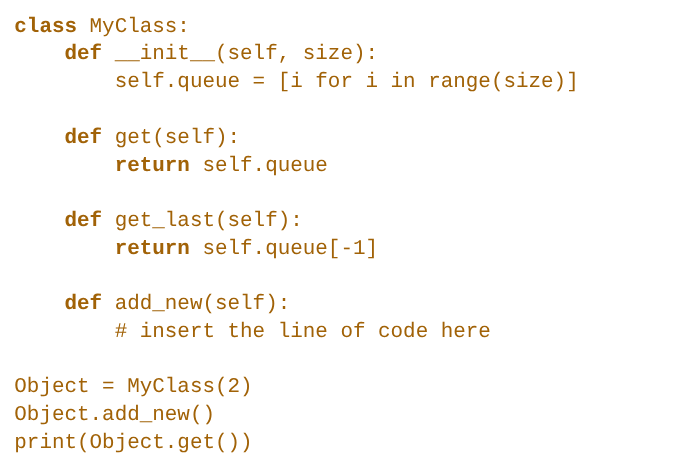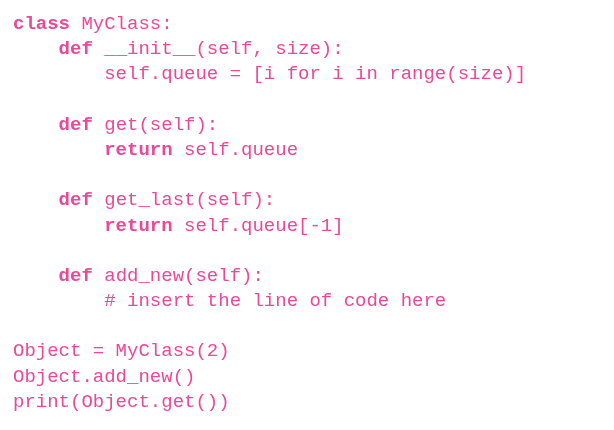--- a/index.html
+++ b/index.html
@@ -13,21 +13,21 @@
     height: 430px;
     background: #ffffff;
     overflow: hidden;
   }
   .code-block {
     margin: 0;
     padding: 12px 0 0 13px;
     font-family: "Liberation Mono", "DejaVu Sans Mono", monospace;
     font-size: 19px;
     line-height: 25.2px;
-    color: #ec4899;
+    color: #a16207;
     white-space: pre;
   }
   .code-line {
     height: 25.2px;
   }
   .kw {
     font-weight: bold;
   }
   .tok {
     font-weight: normal;

